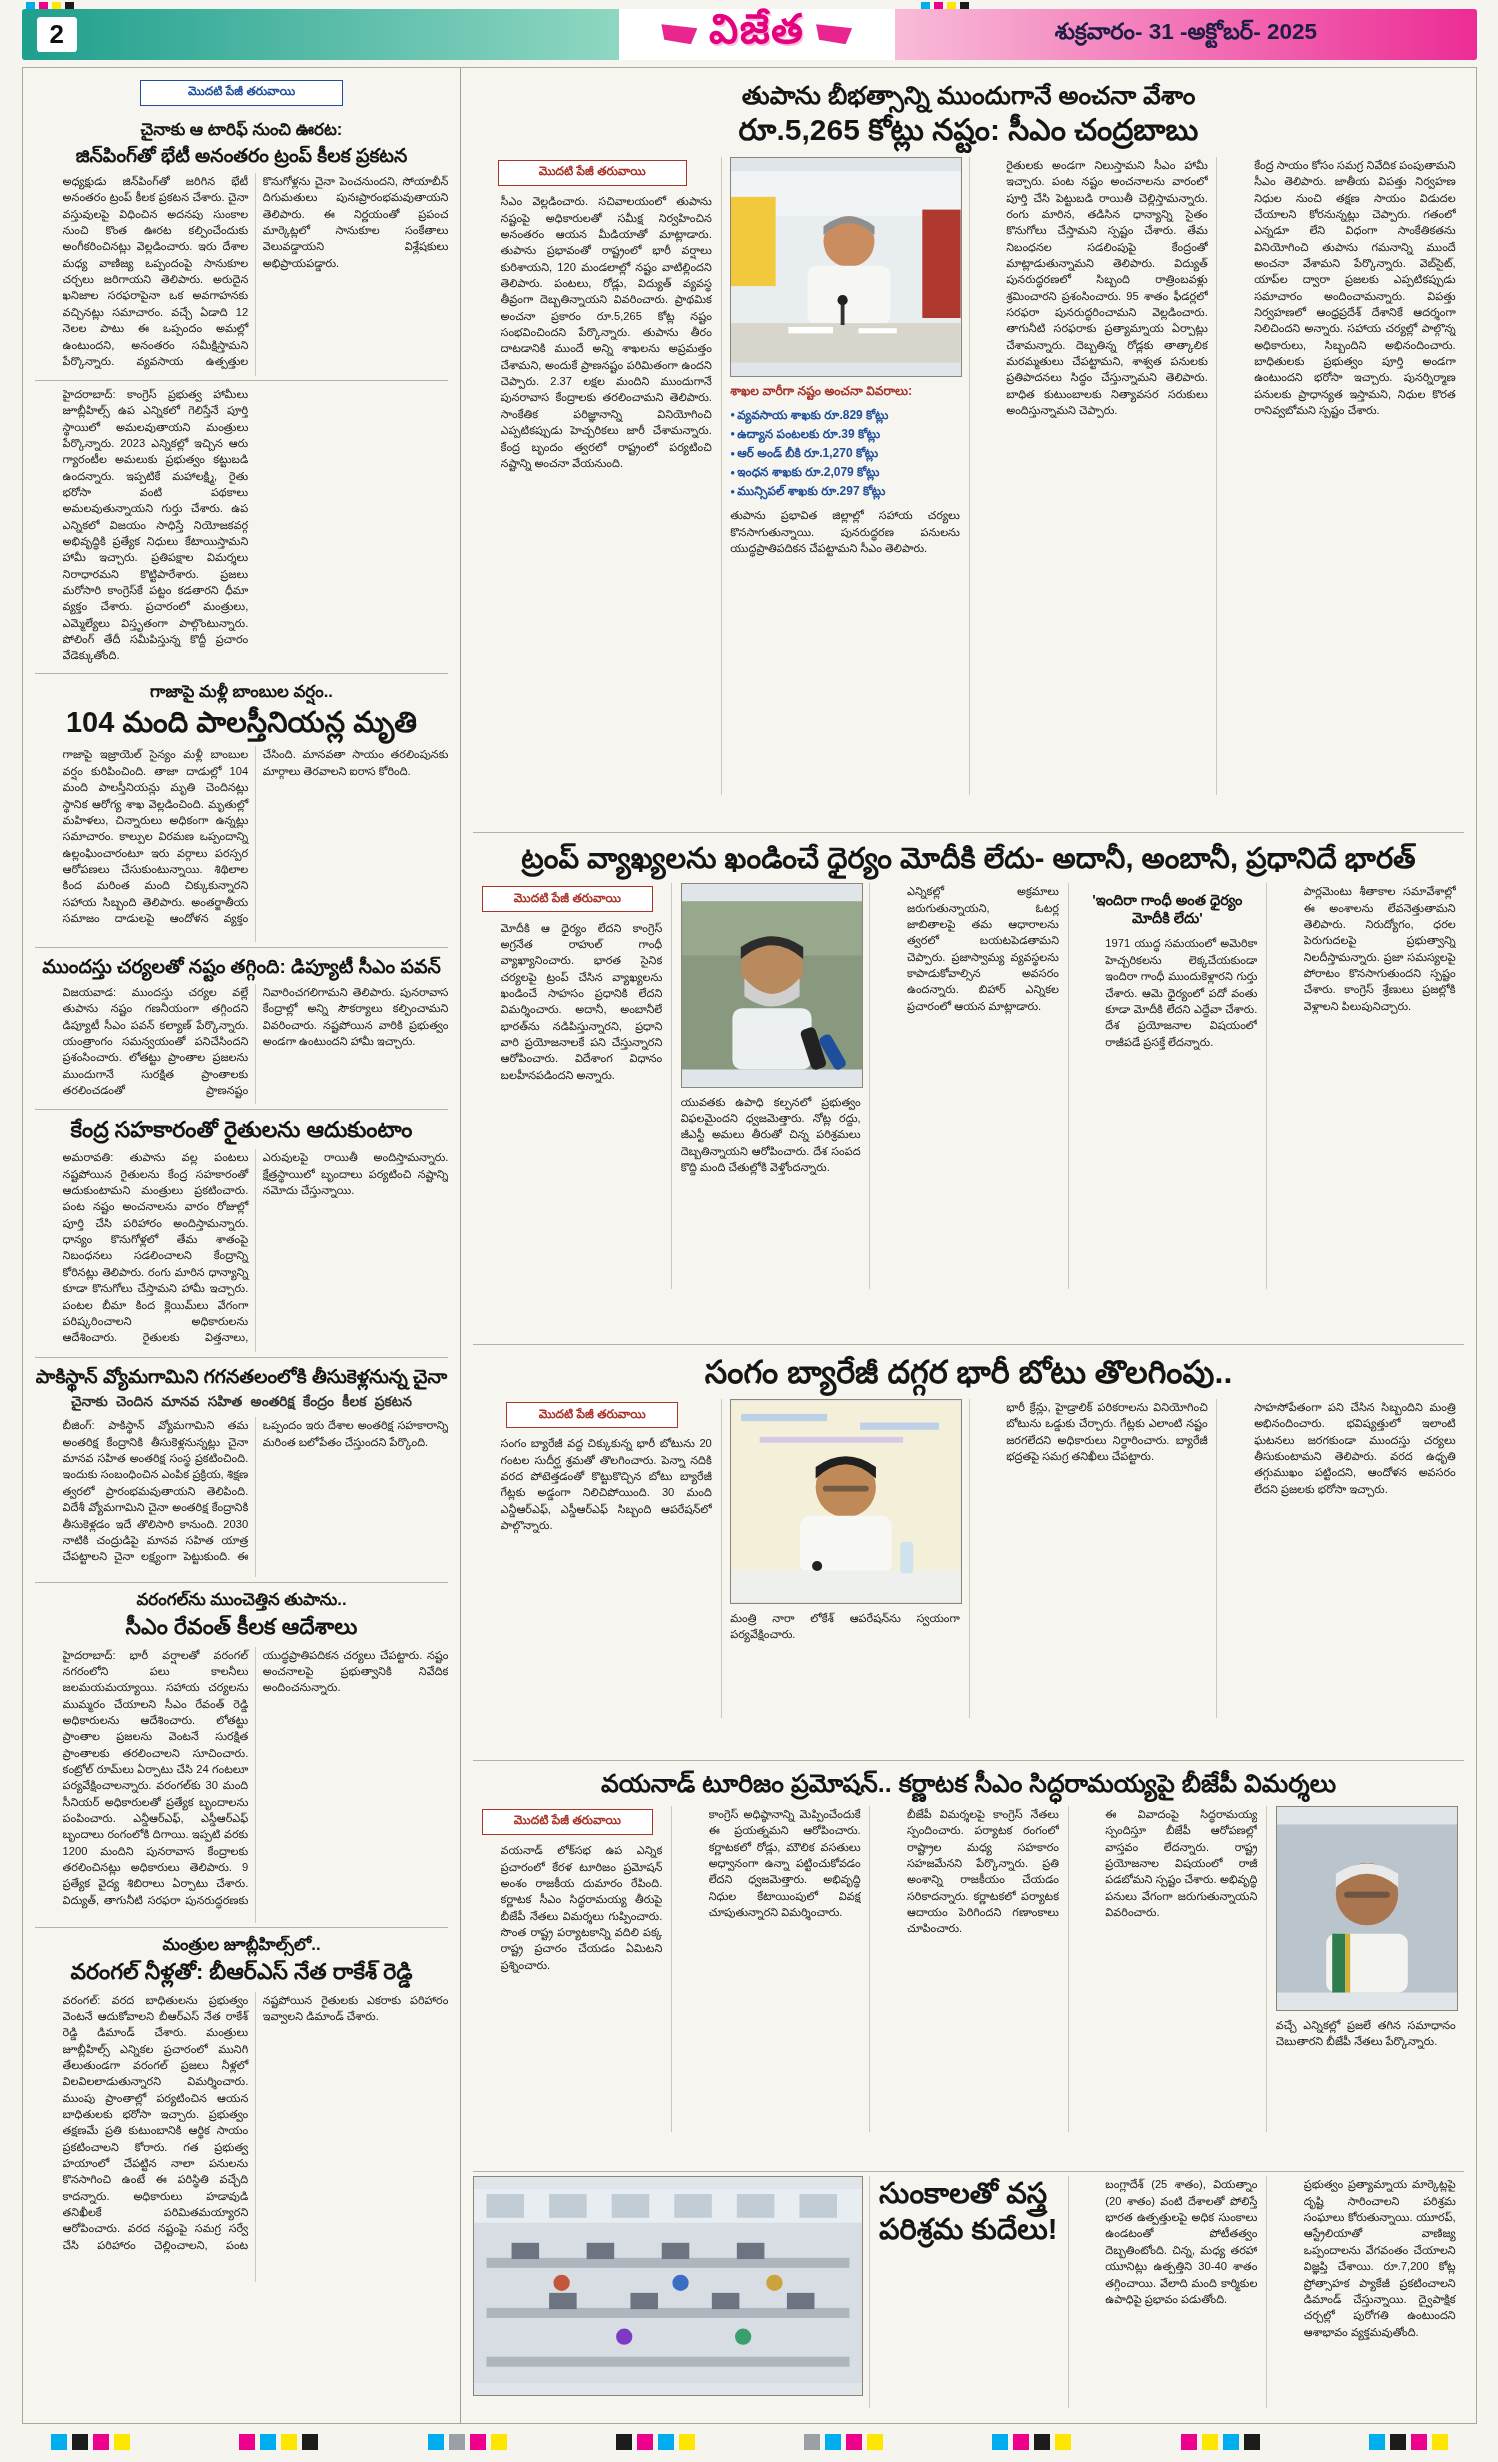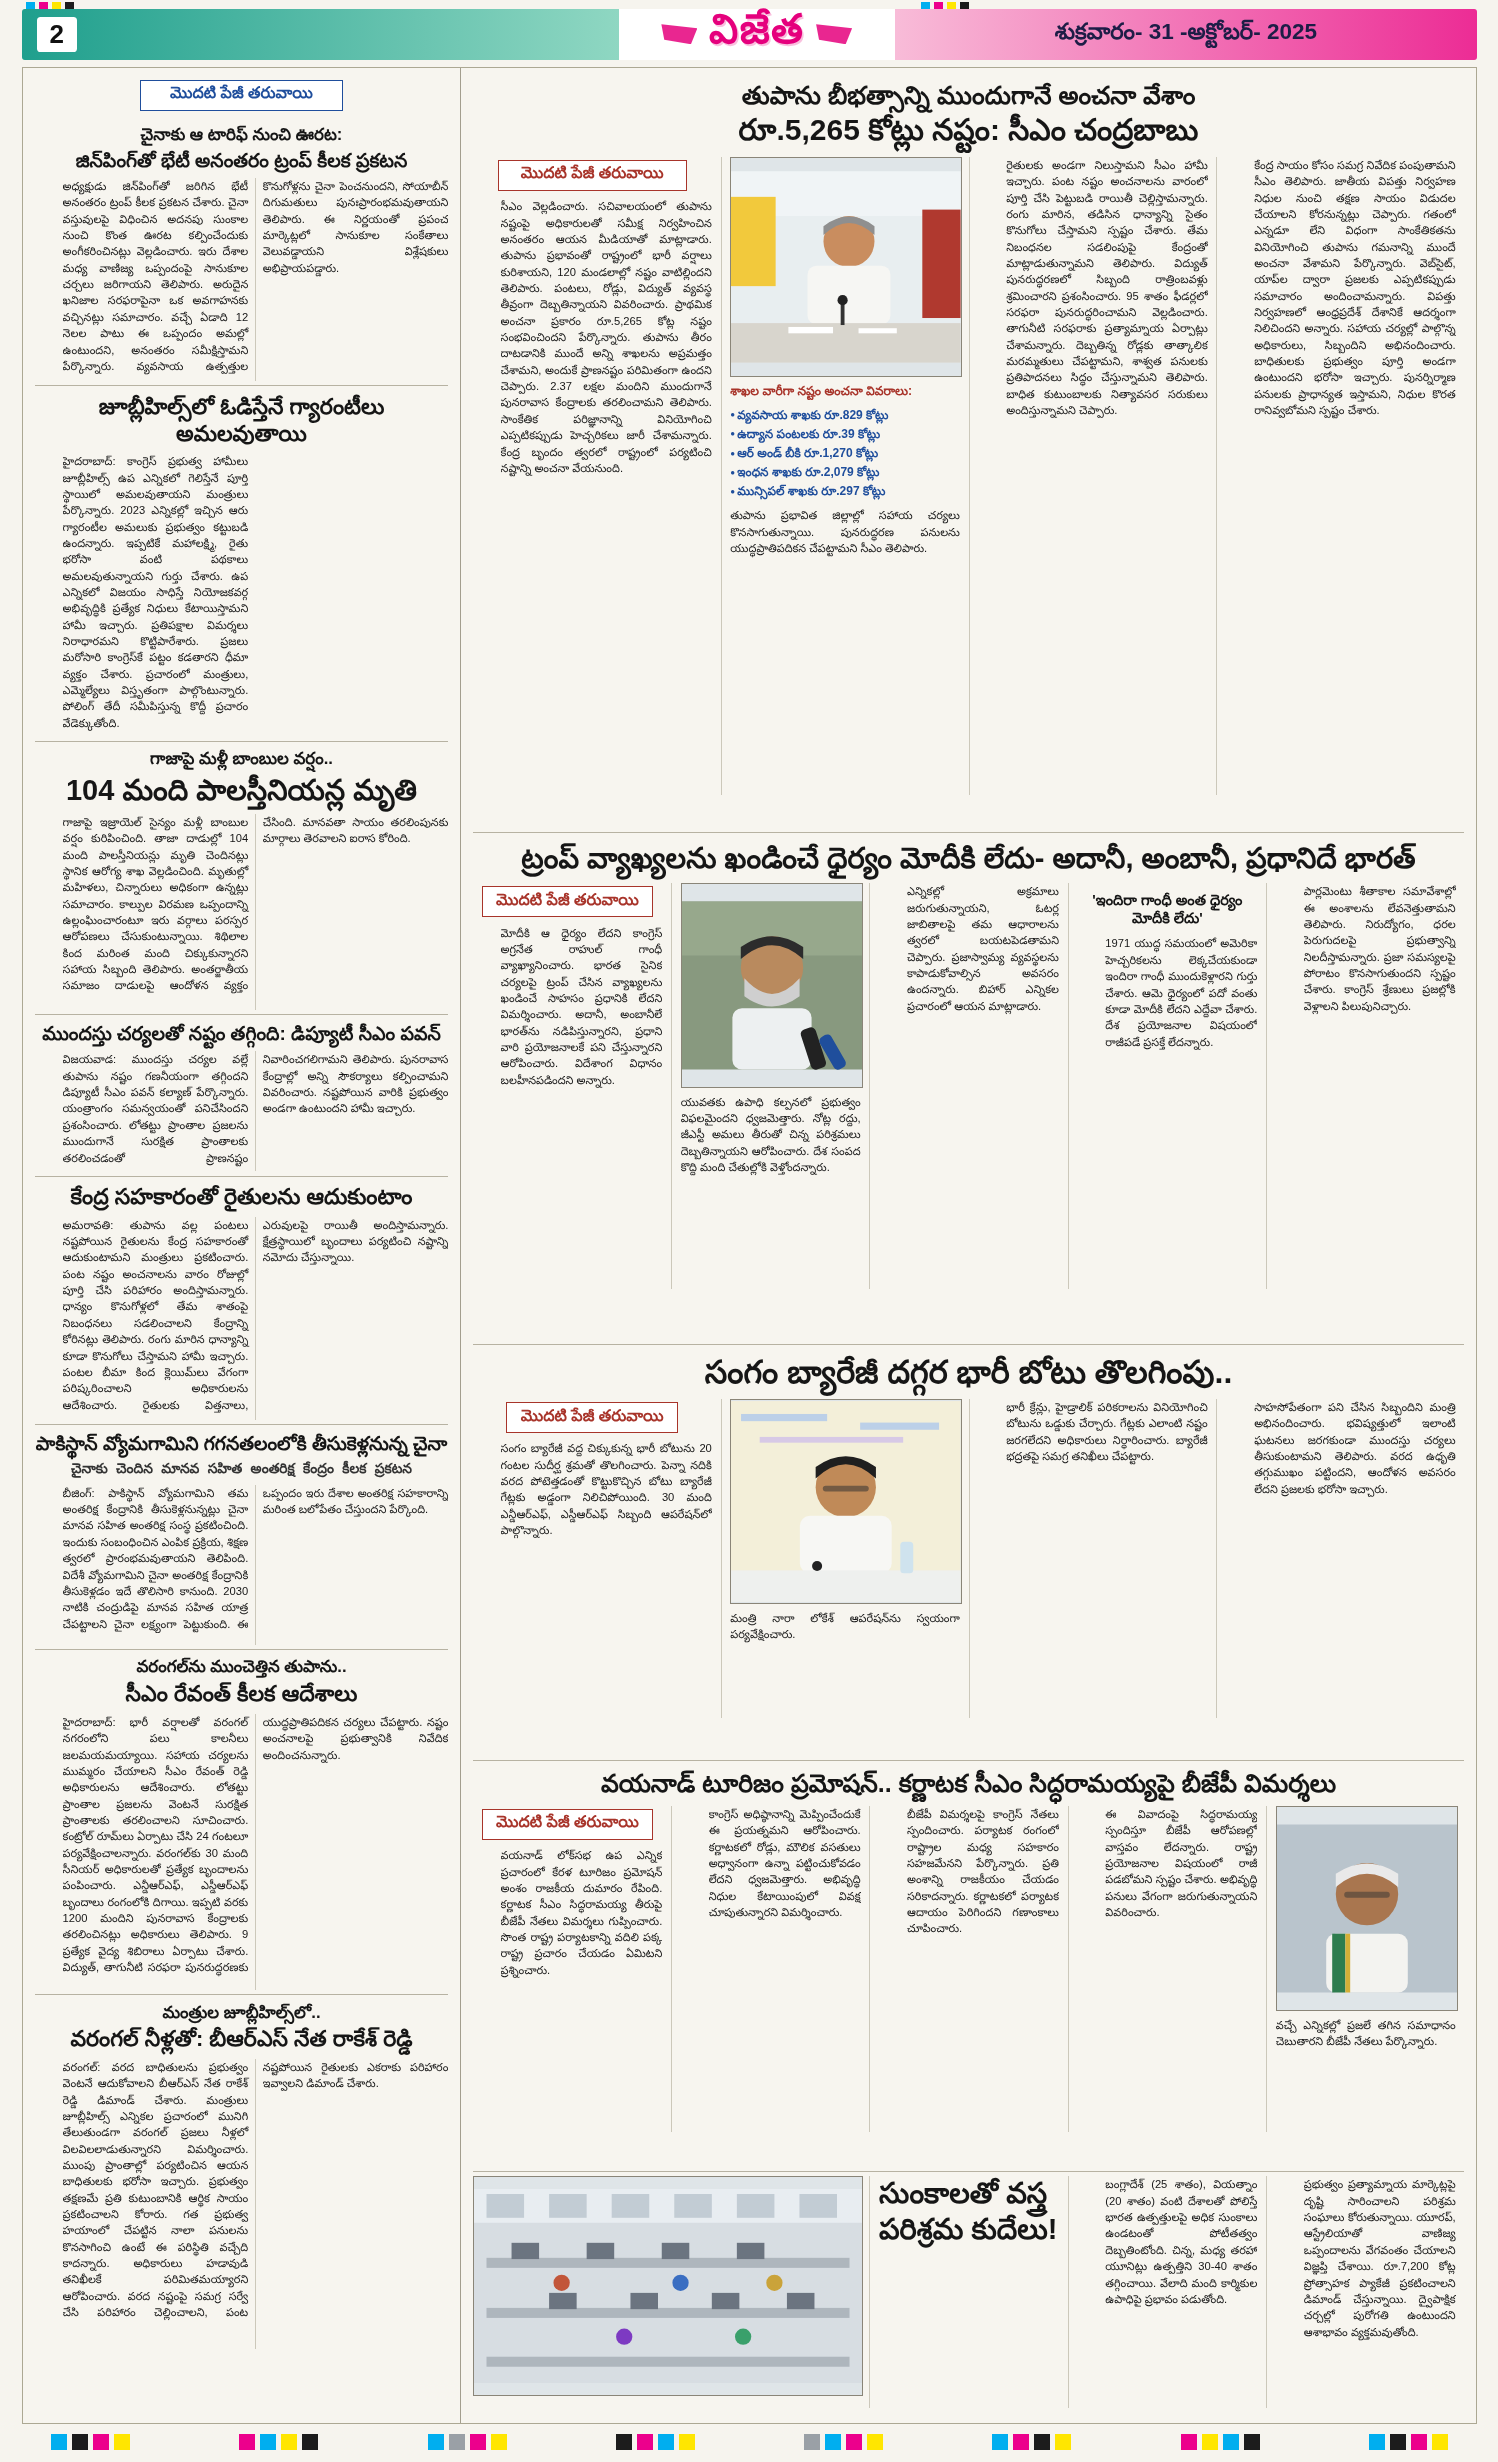--- a/index.html
+++ b/index.html
@@ -29,21 +29,21 @@
   .date{color:#1d1d46;font-weight:800;font-size:22.5px;}
 
   
   .sheet{position:absolute;top:67px;left:22px;right:22px;height:2355px;border:0.7px solid #aca893;
          background:#f7f5ef;display:grid;grid-template-columns:438px 1fr;overflow:hidden;}
   .leftcol{border-right:0.7px solid #a39e8e;padding:8.7px 11.6px;overflow:hidden;}
   .maincol{padding:5.8px 11.6px;display:flex;flex-direction:column;overflow:hidden;}
 
   
   .cont-box{border:1.5px solid currentColor;width:190px;margin:2.9px auto 7.3px;text-align:center;
-            font-weight:800;font-size:16px;padding:3.6px 5.8px;background:#fff;}
+            font-weight:800;font-size:12px;padding:3.6px 5.8px;background:#fff;}
   .cont-box.blue{color:var(--cont-blue,#1f4e9c);}
   .cont-box.red{color:var(--cont-red,#a8342a);width:175px;}
   .kick{margin:2.9px 0 0;text-align:center;font-size:16.7px;font-weight:800;line-height:1.25;}
   .hl{margin:2.9px 0 5.8px;text-align:center;font-weight:800;line-height:1.22;}
   .s26{font-size:19px}.s30{font-size:22px}.s34{font-size:25px}.s40{font-size:29px}
   .s44{font-size:32px}.s58{font-size:30px}
   .body{font-size:11.2px;line-height:1.46;text-align:justify;overflow:hidden;
         column-gap:14.5px;column-rule:0.7px solid #ccc8ba;column-fill:auto;margin-left:28px;}
   .cols-2{column-count:2}
   .art{border-bottom:0.7px solid #b7b2a2;padding:4.4px 0;}
@@ -112,21 +112,20 @@
         <span>మొదటి పేజీ తరువాయి</span>
       </div>
 
       <article class="art">
         <h3 class="kick">చైనాకు ఆ టారిఫ్ నుంచి ఊరట:</h3>
         <h2 class="hl s26">జిన్‌పింగ్‌తో భేటీ అనంతరం ట్రంప్ కీలక ప్రకటన</h2>
         <div class="body cols-2" style="height:203px">అధ్యక్షుడు జిన్‌పింగ్‌తో జరిగిన భేటీ అనంతరం ట్రంప్ కీలక ప్రకటన చేశారు. చైనా వస్తువులపై విధించిన అదనపు సుంకాల నుంచి కొంత ఊరట కల్పించేందుకు అంగీకరించినట్లు వెల్లడించారు. ఇరు దేశాల మధ్య వాణిజ్య ఒప్పందంపై సానుకూల చర్చలు జరిగాయని తెలిపారు. అరుదైన ఖనిజాల సరఫరాపైనా ఒక అవగాహనకు వచ్చినట్లు సమాచారం. వచ్చే ఏడాది 12 నెలల పాటు ఈ ఒప్పందం అమల్లో ఉంటుందని, అనంతరం సమీక్షిస్తామని పేర్కొన్నారు. వ్యవసాయ ఉత్పత్తుల కొనుగోళ్లను చైనా పెంచనుందని, సోయాబీన్ దిగుమతులు పునఃప్రారంభమవుతాయని తెలిపారు. ఈ నిర్ణయంతో ప్రపంచ మార్కెట్లలో సానుకూల సంకేతాలు వెలువడ్డాయని విశ్లేషకులు అభిప్రాయపడ్డారు.</div>
       </article>
 
       <article class="art">
-        <h2 class="hl s30">జూబ్లీహిల్స్‌లో ఓడిస్తేనే గ్యారంటీలు అమలవుతాయి</h2>
         <div class="body cols-2" style="height:283px">హైదరాబాద్: కాంగ్రెస్ ప్రభుత్వ హామీలు జూబ్లీహిల్స్ ఉప ఎన్నికలో గెలిస్తేనే పూర్తి స్థాయిలో అమలవుతాయని మంత్రులు పేర్కొన్నారు. 2023 ఎన్నికల్లో ఇచ్చిన ఆరు గ్యారంటీల అమలుకు ప్రభుత్వం కట్టుబడి ఉందన్నారు. ఇప్పటికే మహాలక్ష్మి, రైతు భరోసా వంటి పథకాలు అమలవుతున్నాయని గుర్తు చేశారు. ఉప ఎన్నికలో విజయం సాధిస్తే నియోజకవర్గ అభివృద్ధికి ప్రత్యేక నిధులు కేటాయిస్తామని హామీ ఇచ్చారు. ప్రతిపక్షాల విమర్శలు నిరాధారమని కొట్టిపారేశారు. ప్రజలు మరోసారి కాంగ్రెస్‌కే పట్టం కడతారని ధీమా వ్యక్తం చేశారు. ప్రచారంలో మంత్రులు, ఎమ్మెల్యేలు విస్తృతంగా పాల్గొంటున్నారు. పోలింగ్ తేదీ సమీపిస్తున్న కొద్దీ ప్రచారం వేడెక్కుతోంది.</div>
       </article>
 
       <article class="art">
         <h3 class="kick">గాజాపై మళ్లీ బాంబుల వర్షం..</h3>
         <h2 class="hl s40">104 మంది పాలస్తీనియన్ల మృతి</h2>
         <div class="body cols-2" style="height:196px">గాజాపై ఇజ్రాయెల్ సైన్యం మళ్లీ బాంబుల వర్షం కురిపించింది. తాజా దాడుల్లో 104 మంది పాలస్తీనియన్లు మృతి చెందినట్లు స్థానిక ఆరోగ్య శాఖ వెల్లడించింది. మృతుల్లో మహిళలు, చిన్నారులు అధికంగా ఉన్నట్లు సమాచారం. కాల్పుల విరమణ ఒప్పందాన్ని ఉల్లంఘించారంటూ ఇరు వర్గాలు పరస్పర ఆరోపణలు చేసుకుంటున్నాయి. శిథిలాల కింద మరింత మంది చిక్కుకున్నారని సహాయ సిబ్బంది తెలిపారు. అంతర్జాతీయ సమాజం దాడులపై ఆందోళన వ్యక్తం చేసింది. మానవతా సాయం తరలింపునకు మార్గాలు తెరవాలని ఐరాస కోరింది.</div>
       </article>
 
       <article class="art">

